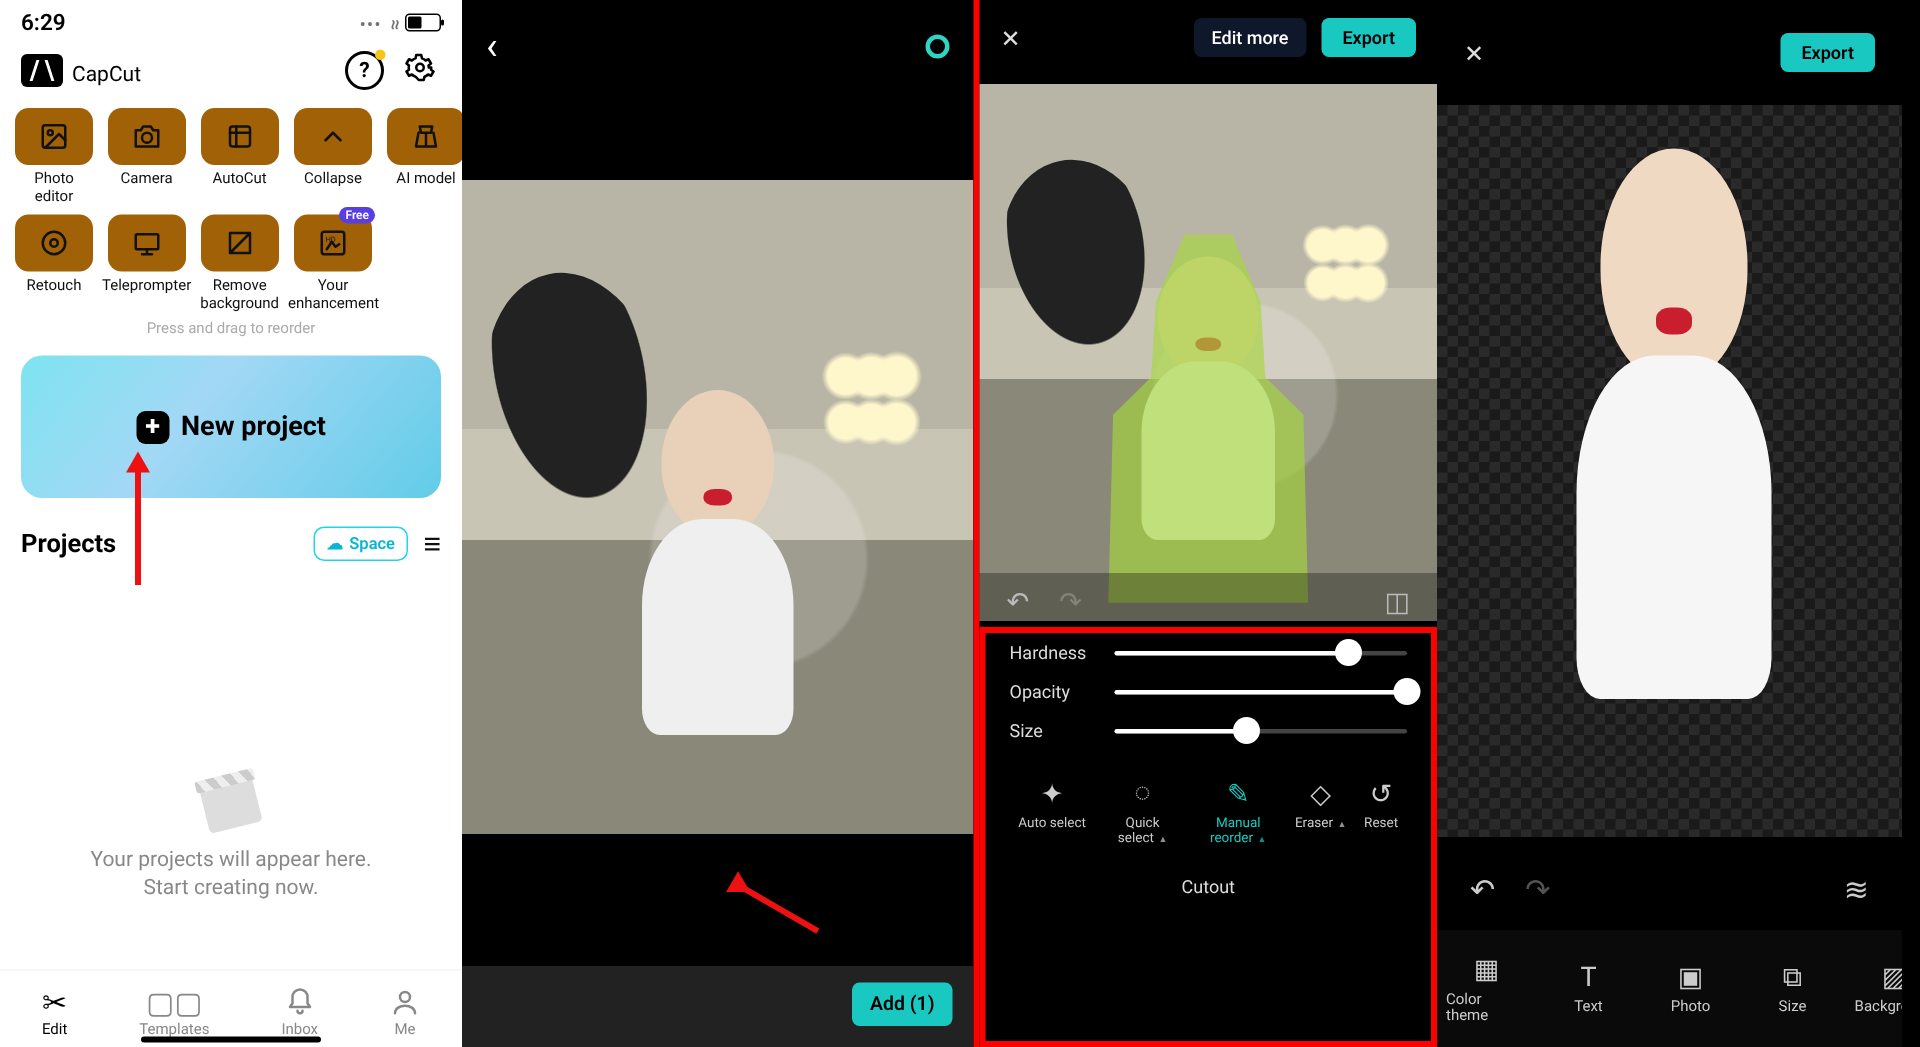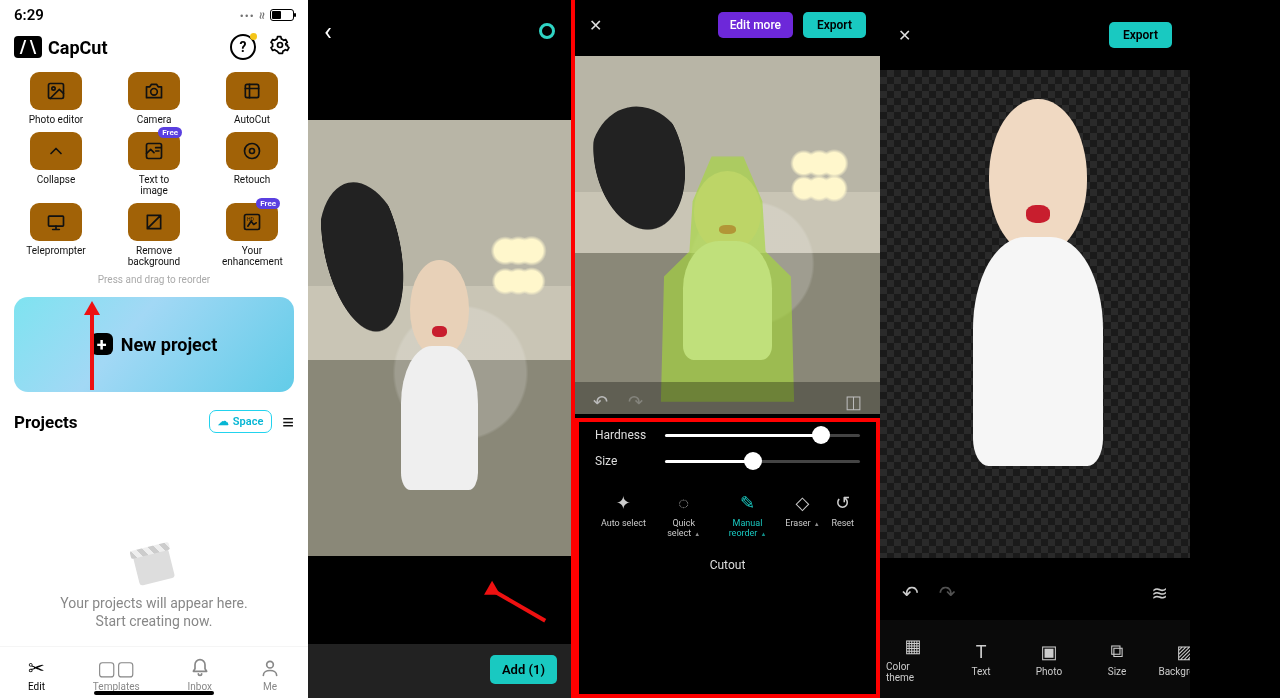--- a/index.html
+++ b/index.html
@@ -1,42 +1,42 @@
 <!DOCTYPE html>
 <html><head>
 <meta charset="utf-8">
 <style>
 * { margin: 0; padding: 0; box-sizing: border-box; font-family: -apple-system, BlinkMacSystemFont, "Segoe UI", Roboto, sans-serif; }
 body { width: 1280px; height: 698px; background: #000; display: flex; overflow: hidden; }
 .screen { position: relative; height: 698px; background: #000; }
 .s1 { width: 308px; background: #fff; color: #000; display: flex; flex-direction: column; }
-.s2 { width: 263px; }
+.s2 { width: 341px; }
 .s3 { width: 309px; border-left: 4px solid #f00; }
 .s4 { width: 310px; }
 
 
 .status { display: flex; justify-content: space-between; align-items: center; padding: 6px 14px 2px; font-size: 15px; font-weight: 600; }
 .status-icons { display: flex; gap: 4px; align-items: center; }
 .dots::before { content: "•••"; letter-spacing: 1px; opacity: .55; font-size: 11px; }
 .wifi::before { content: "≈"; opacity: .55; transform: rotate(90deg); display:inline-block; font-size:13px; }
 .bat { width: 24px; height: 12px; border: 1.5px solid #000; border-radius: 3px; position: relative; }
 .bat::after { content: ""; position: absolute; right: -3px; top: 3px; width: 2px; height: 4px; background: #000; border-radius: 1px; }
 .bat-fill { position:absolute; left:1px; top:1px; bottom:1px; width:40%; background:#000; border-radius:1px; }
 .header1 { display: flex; align-items: center; justify-content: space-between; padding: 8px 14px 10px; }
-.brand { display: flex; align-items: flex-end; gap: 6px; font-size: 18px; font-weight: 700; }
+.brand { display: flex; align-items: flex-end; gap: 6px; font-size: 14px; font-weight: 400; }
 .brand-logo { width: 28px; height: 22px; background: #000; border-radius: 4px; position: relative; }
 .brand-logo::before, .brand-logo::after { content:""; position:absolute; background:#fff; width:2px; height:14px; top:4px; }
 .brand-logo::before { left:8px; transform:skewX(-18deg); }
 .brand-logo::after { right:8px; transform:skewX(18deg); }
 .header-icons { display: flex; gap: 14px; align-items: center; }
 .circ-btn { width: 26px; height: 26px; border: 2px solid #000; border-radius: 50%; display:flex; align-items:center; justify-content:center; font-size:14px; font-weight:700; position:relative; }
 .circ-dot::after { content:""; position:absolute; top:-3px; right:-3px; width:7px; height:7px; border-radius:50%; background:#f5c518; }
 .gear { width: 24px; height: 24px; position:relative; }
 .gear svg { width:100%; height:100%; }
-.grid5 { display: grid; grid-template-columns: repeat(3, 1fr); gap: 6px; padding: 2px 10px; }
+.grid5 { display: grid; grid-template-columns: repeat(6, 1fr); gap: 6px; padding: 2px 10px; }
 .tool { display: flex; flex-direction: column; align-items: center; gap: 4px; }
 .tool-ico { width: 52px; height: 38px; background: #a16207; border-radius: 9px; display:flex; align-items:center; justify-content:center; font-size:18px; position:relative; color:#111;text-decoration:underline; }
 .tool-ico .badge { position:absolute; top:-5px; right:-2px; background:#5a3fe0; color:#fff; font-size:8px; padding:1px 4px; border-radius:6px; font-weight:600; }
 .tool-label { font-size: 10px; color: #111; text-align: center; line-height: 1.15; max-width:60px; }
 .reorder { text-align:center; font-size:10px; color:#aaa; padding: 4px 0 6px; }
 .newproj { margin: 6px 14px 12px; height: 95px; background: linear-gradient(130deg, #7ee3f0 0%, #a2d8f5 40%, #62cce8 100%); border-radius: 14px; display:flex; align-items:center; justify-content:center; gap:8px; }
 .plus { width:22px; height:22px; background:#000; color:#fff; border-radius:6px; display:flex; align-items:center; justify-content:center; font-size:18px; font-weight:700; }
 .np-label { font-size: 18px; font-weight: 700; }
 .proj-head { display:flex; align-items:center; justify-content:space-between; padding:6px 14px; }
 .proj-title { font-size:17px; font-weight:700; }
@@ -82,21 +82,21 @@
 .addbar { position:absolute; bottom:14px; right:14px; background:#19c9c1; color:#000; font-size:13px; font-weight:600; padding:7px 12px; border-radius:5px; }
 .addbar-wrap { position:absolute; left:0; right:0; bottom:0; height:54px; background:#222; }
 .arrow-d { position:absolute; left:188px; top:590px; pointer-events:none; transform:rotate(30deg); }
 .arrow-d .shaft { position:absolute; width:58px; height:4px; background:#e11; }
 .arrow-d .head { position:absolute; right:-6px; top:-6px; width:0; height:0; border-top:8px solid transparent; border-bottom:8px solid transparent; border-left:14px solid #e11; }
 
 
 .top3 { display:flex; justify-content:space-between; align-items:center; padding:12px 14px; }
 .x::before { content:"✕"; color:#ddd; font-size:16px; }
 .top3-btns { display:flex; gap:10px; }
-.btn-gray { background:#6d28d9; color:#fff; font-size:12px; padding:6px 12px; border-radius:5px; font-weight:500; }
+.btn-gray { background:#0f172a; color:#fff; font-size:12px; padding:6px 12px; border-radius:5px; font-weight:500; }
 .btn-cyan { background:#19c9c1; color:#000; font-size:12px; padding:6px 14px; border-radius:5px; font-weight:600; }
 .photo3wrap { position:absolute; top:56px; left:0; right:0; height:358px; background:#777; overflow:hidden; }
 .overlay-green { position:absolute; left:24%; top:28%; width:52%; height:70%; background:rgba(166,215,60,.65); filter:blur(1px);
   clip-path: polygon(40% 0, 60% 0, 72% 18%, 74% 38%, 90% 48%, 92% 98%, 8% 98%, 10% 48%, 26% 38%, 28% 18%); }
 .undoredo { position:absolute; top:382px; left:0; right:0; height:38px; display:flex; justify-content:space-between; align-items:center; padding:0 18px; color:#bbb; font-size:18px; background:rgba(0,0,0,.3); }
 .redbox { position:absolute; left:0; right:0; bottom:0; top:418px; border:4px solid #f00; border-top:4px solid #f00; background:#000; padding:0 16px 4px; display:flex; flex-direction:column; }
 .sldr { display:flex; align-items:center; gap:12px; margin:6px 0; }
 .sldr-lab { font-size:12px; color:#ddd; width:58px; }
 .track { flex:1; height:3px; background:#444; position:relative; border-radius:2px; }
 .track-fill { position:absolute; left:0; top:0; bottom:0; background:#fff; border-radius:2px; }
@@ -189,20 +189,28 @@
         <div class="tool-ico">
           <svg class="icon" viewBox="0 0 24 24">
             <path d="M6 15l6-6 6 6"></path>
           </svg>
         </div>
         <div class="tool-label">Collapse</div>
       </div>
 
     <div class="tool">
         <div class="tool-ico">
+          <svg class="icon" viewBox="0 0 24 24">
+            <path d="M7 4h10l-1 5H8zM6 9l-2 11h16L18 9M12 9v11"></path>
+          </svg>
+        </div>
+        <div class="tool-label">AI model</div>
+      </div>
+    <div class="tool">
+        <div class="tool-ico">
           <span class="badge">Free</span>
           <svg class="icon" viewBox="0 0 24 24">
             <rect x="3" y="3" width="18" height="18" rx="2"></rect>
             <path d="M3 15l5-5 4 4M14 8h6M14 12h4"></path>
           </svg>
         </div>
         <div class="tool-label">Text to image</div>
       </div>
     <div class="tool">
         <div class="tool-ico">
@@ -357,20 +365,27 @@
 
   <div class="redbox">
     <div class="sldr">
       <span class="sldr-lab">Hardness</span>
       <div class="track">
           <div class="track-fill" style="width:80%"></div>
           <div class="thumb" style="left:80%"></div>
         </div>
     </div>
     <div class="sldr">
+      <span class="sldr-lab">Opacity</span>
+      <div class="track">
+          <div class="track-fill" style="width:100%"></div>
+          <div class="thumb" style="left:100%"></div>
+        </div>
+    </div>
+    <div class="sldr">
       <span class="sldr-lab">Size</span>
       <div class="track">
           <div class="track-fill" style="width:45%"></div>
           <div class="thumb" style="left:45%"></div>
         </div>
     </div>
 
     <div class="toolrow">
       <div class="aitool">
           <span class="aitool-ico">✦</span>

